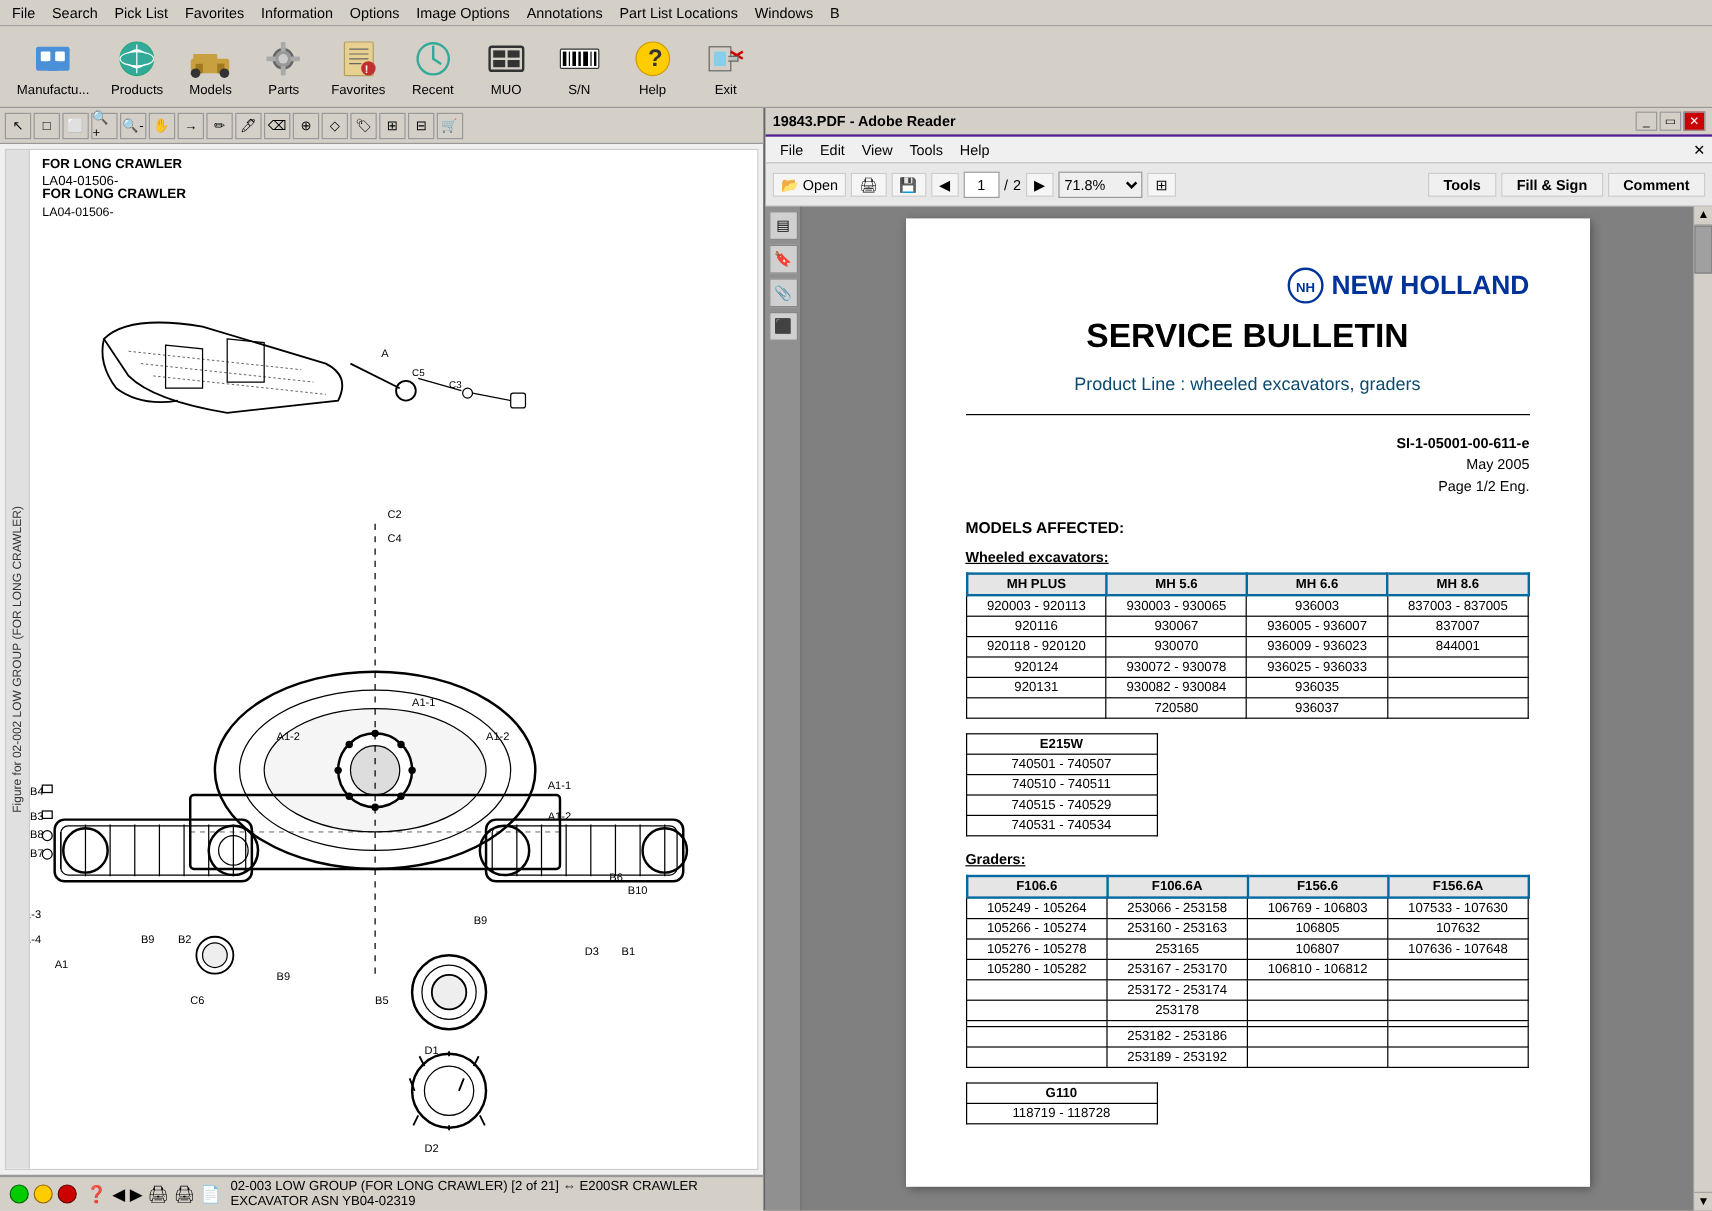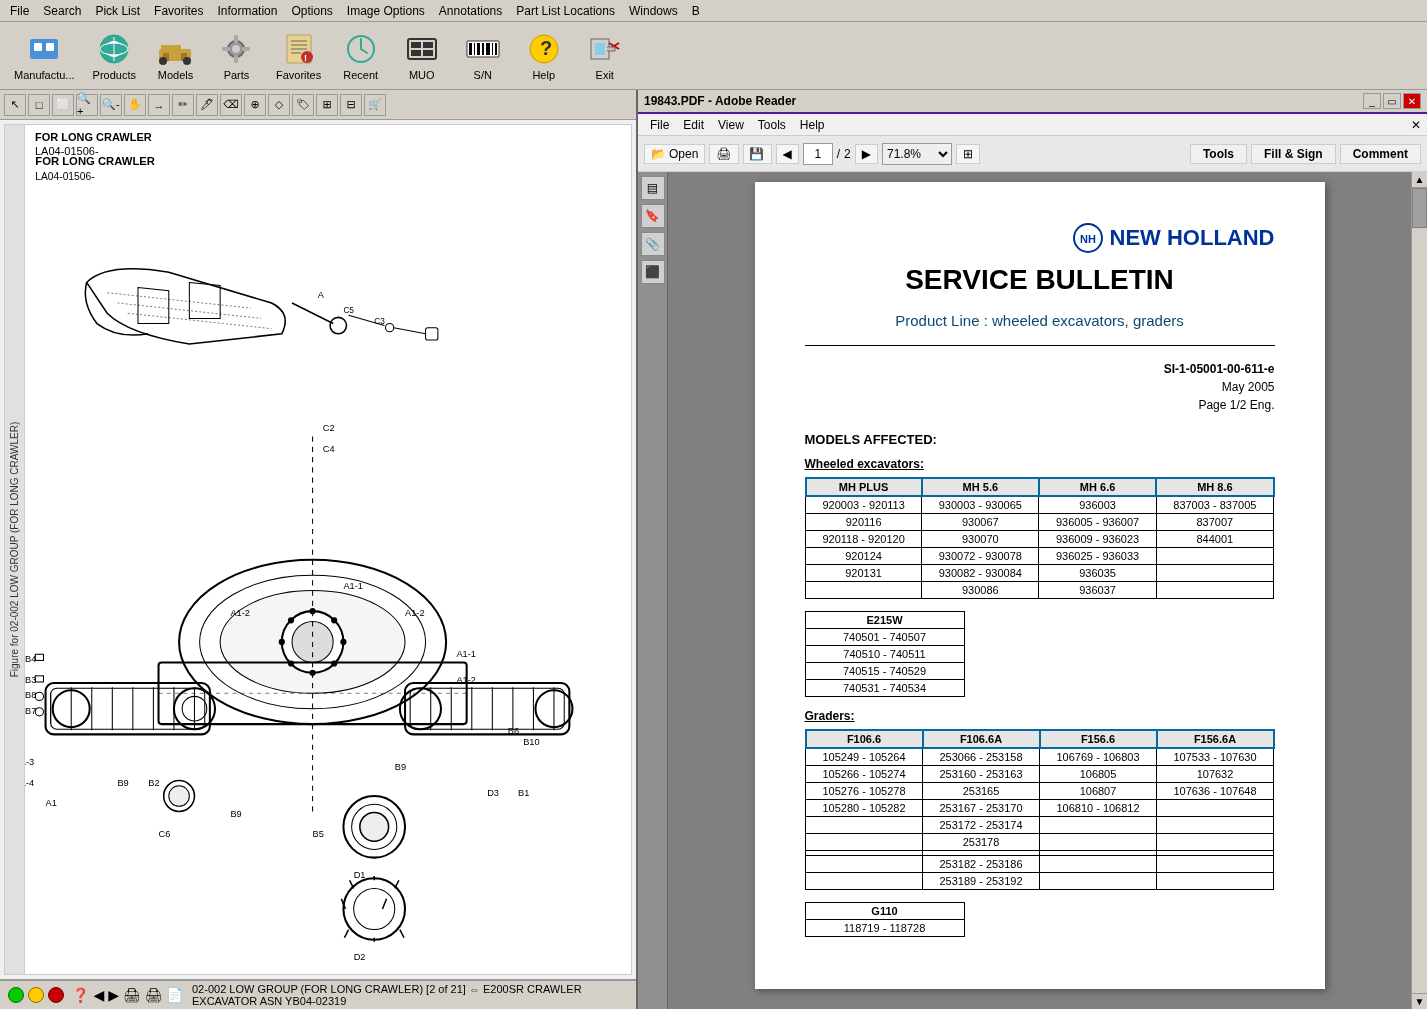--- a/index.html
+++ b/index.html
@@ -400,21 +400,21 @@
         <div class="circle-red"></div>
       </div>
       <div class="status-icons">
         <span class="status-icon-btn">❓</span>
         <span class="status-icon-btn">◀</span>
         <span class="status-icon-btn">▶</span>
         <span class="status-icon-btn">🖨</span>
         <span class="status-icon-btn">🖨</span>
         <span class="status-icon-btn">📄</span>
       </div>
-      <span class="status-text">02-002 LOW GROUP (FOR LONG CRAWLER) [2 of 21]  ⇔  E200SR CRAWLER EXCAVATOR ASN YB04-02319</span>
+      <span class="status-text">02-003 LOW GROUP (FOR LONG CRAWLER) [2 of 21]  ⇔  E200SR CRAWLER EXCAVATOR ASN YB04-02319</span>
     </div>
   </div>
 
   <div class="right-panel">
 
     <div class="pdf-title-bar">
       <span class="pdf-title-text">19843.PDF - Adobe Reader</span>
       <div class="pdf-title-controls">
         <div class="title-btn">_</div>
         <div class="title-btn">▭</div>
@@ -529,21 +529,21 @@
                   <td></td>
                 </tr>
                 <tr>
                   <td>920131</td>
                   <td>930082 - 930084</td>
                   <td>936035</td>
                   <td></td>
                 </tr>
                 <tr>
                   <td></td>
-                  <td>930086</td>
+                  <td>720580</td>
                   <td>936037</td>
                   <td></td>
                 </tr>
               </tbody>
           </table>
 
           <table class="pdf-table-small">
             <thead>
               <tr>
                 <th>E215W</th>

